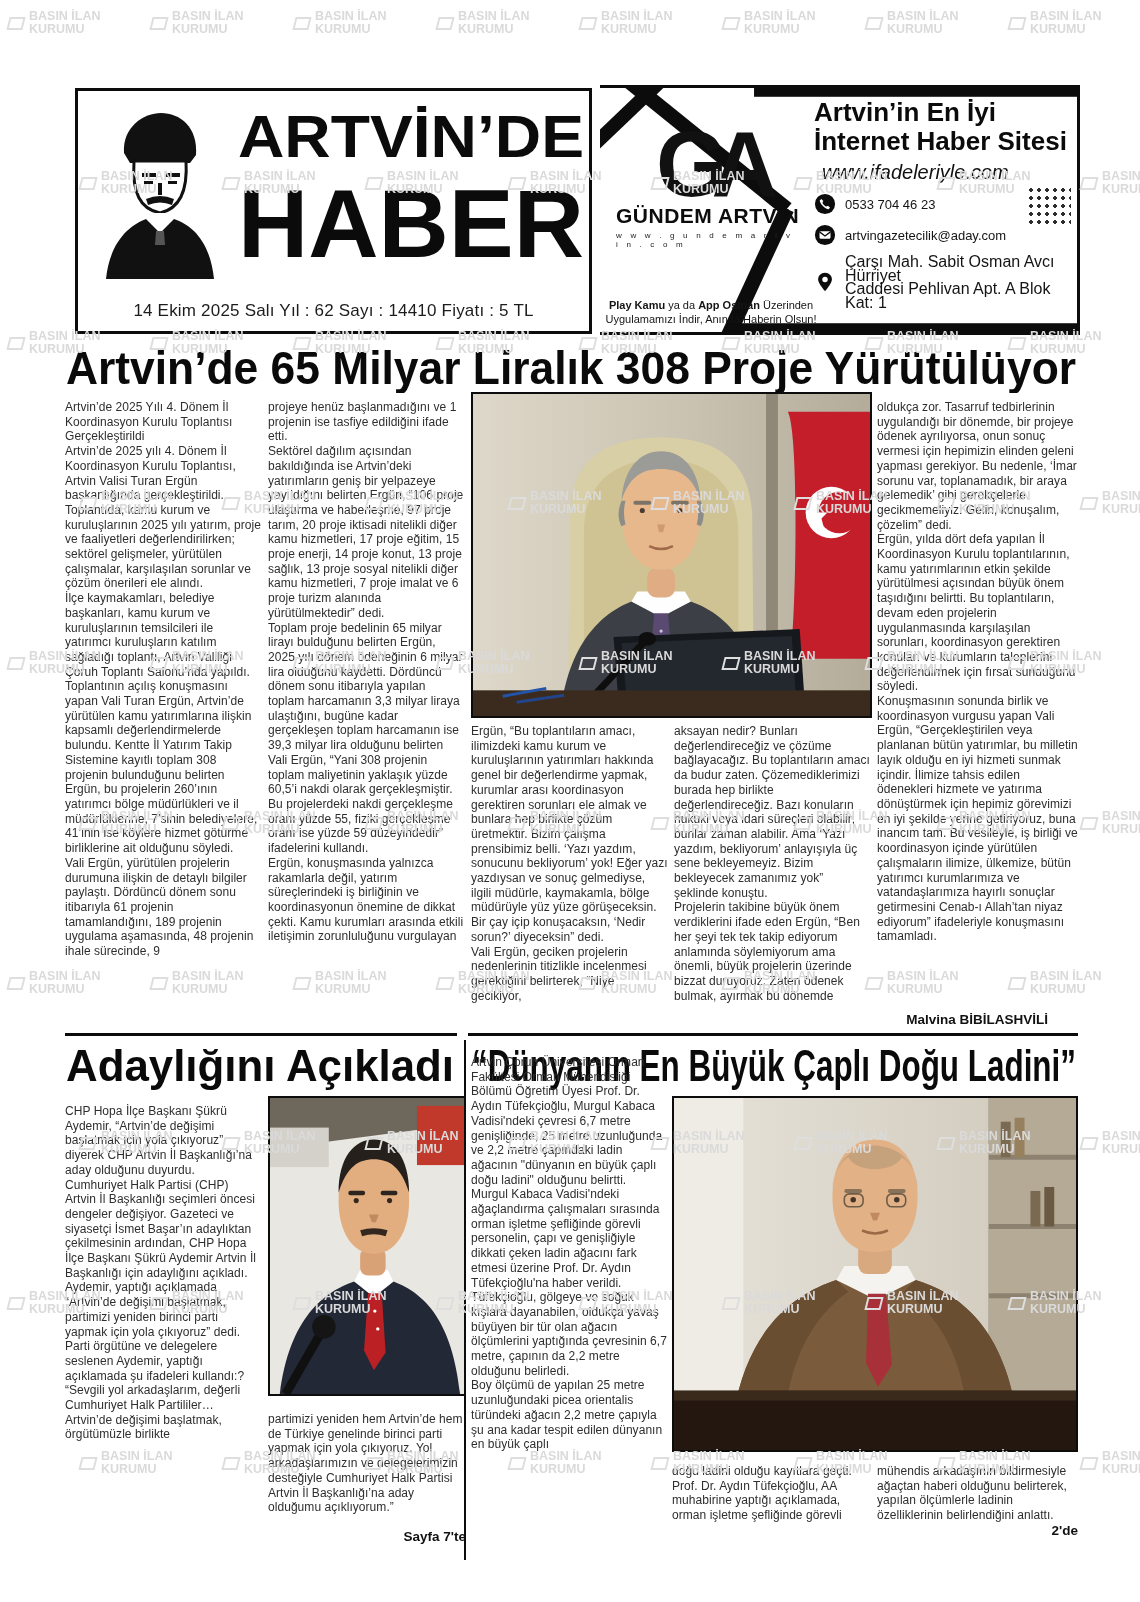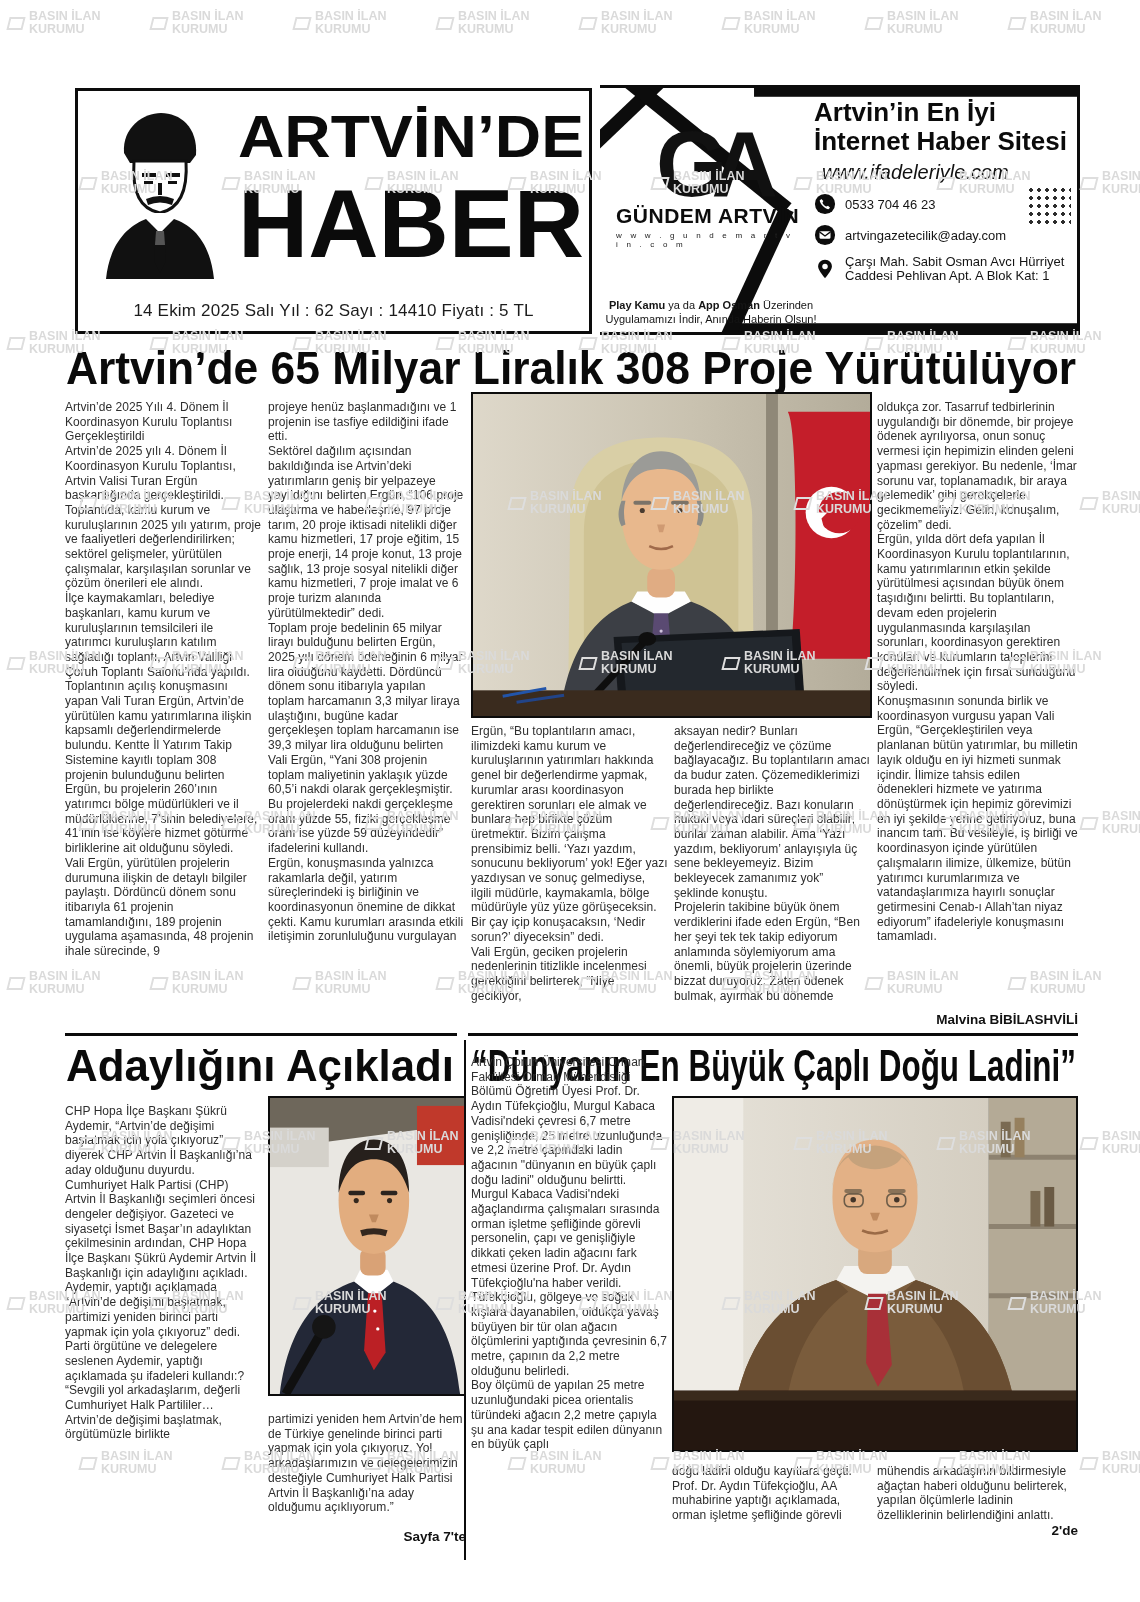--- a/index.html
+++ b/index.html
@@ -17,21 +17,21 @@
          border:3px solid #0c0c0c;border-left:none;overflow:hidden}
   .ad-deco{position:absolute;inset:0;width:100%;height:100%}
   .ga-logo{position:absolute;left:16px;top:32px;width:186px;text-align:left}
   .ga-name{font-size:21px;font-weight:800;letter-spacing:.5px;color:#0c0c0c;margin-top:-6px}
   .ga-url{font-size:8px;letter-spacing:3.2px;color:#222;margin-top:3px}
   .ad-right{position:absolute;left:214px;top:10px;width:258px}
   .ad-h{font-size:26px;line-height:29px;font-weight:800;color:#0b0b0b}
   .ad-site{font-size:20px;font-style:italic;color:#111;margin-top:5px;margin-left:8px}
   .c-row{display:flex;align-items:center;gap:9px;margin-top:9px;font-size:13px;color:#141414}
   .c-ic{width:22px;height:22px;flex:0 0 22px}
-  .addr{font-size:13px;line-height:13.5px}
+  .addr{font-size:16px;line-height:13.5px}
   .dots{position:absolute;right:6px;top:98px;width:44px;height:40px;
         background-image:radial-gradient(#2c2c2c 1.6px,transparent 1.8px);background-size:8px 8px}
   .social{position:absolute;left:250px;top:204px;display:flex;align-items:center;gap:7px}
   .social-name{font-size:22px;font-style:italic;font-weight:700;color:#101010;margin-left:6px}
   .appline{position:absolute;left:4px;bottom:6px;width:214px;text-align:center;font-size:11px;line-height:14px;color:#151515}
   
   .hl{position:absolute}
   .rule{position:absolute;background:#0b0b0b}
   
   .col{position:absolute;font-size:12px;line-height:14.7px;color:#2e2e2e;white-space:pre-line;overflow:hidden;letter-spacing:.05px}
@@ -191,21 +191,21 @@
   </svg>
 </div>
 
 <div class="col" style="left:471px;top:724px;width:197px;height:306px">Ergün, “Bu toplantıların amacı, ilimizdeki kamu kurum ve kuruluşlarının yatırımları hakkında genel bir değerlendirme yapmak, kurumlar arası koordinasyon gerektiren sorunları ele almak ve bunlara hep birlikte çözüm üretmektir. Bizim çalışma prensibimiz belli. ‘Yazı yazdım, sonucunu bekliyorum’ yok! Eğer yazı yazdıysan ve sonuç gelmediyse, ilgili müdürle, kaymakamla, bölge müdürüyle yüz yüze görüşeceksin. Bir çay içip konuşacaksın, ‘Nedir sorun?’ diyeceksin” dedi.
 Vali Ergün, geciken projelerin nedenlerinin titizlikle incelenmesi gerektiğini belirterek, “Niye gecikiyor,</div>
 <div class="col" style="left:674px;top:724px;width:197px;height:306px">aksayan nedir? Bunları değerlendireceğiz ve çözüme bağlayacağız. Bu toplantıların amacı da budur zaten. Çözemediklerimizi burada hep birlikte değerlendireceğiz. Bazı konuların hukuki veya idari süreçleri olabilir; bunlar zaman alabilir. Ama ‘Yazı yazdım, bekliyorum’ anlayışıyla üç sene bekleyemeyiz. Bizim bekleyecek zamanımız yok” şeklinde konuştu.
 Projelerin takibine büyük önem verdiklerini ifade eden Ergün, “Ben her şeyi tek tek takip ediyorum anlamında söylemiyorum ama önemli, büyük projelerin üzerinde bizzat duruyoruz. Zaten ödenek bulmak, ayırmak bu dönemde</div>
 <div class="col" style="left:877px;top:400px;width:201px;height:612px">oldukça zor. Tasarruf tedbirlerinin uygulandığı bir dönemde, bir projeye ödenek ayrılıyorsa, onun sonuç vermesi için hepimizin elinden geleni yapması gerekiyor. Bu nedenle, ‘İmar sorunu var, toplanamadık, bir araya gelemedik’ gibi gerekçelerle gecikmemeliyiz. Gelin, konuşalım, çözelim” dedi.
 Ergün, yılda dört defa yapılan İl Koordinasyon Kurulu toplantılarının, kamu yatırımlarının etkin şekilde yürütülmesi açısından büyük önem taşıdığını belirtti. Bu toplantıların, devam eden projelerin uygulanmasında karşılaşılan sorunları, koordinasyon gerektiren konuları ve kurumların taleplerini değerlendirmek için fırsat sunduğunu söyledi.
 Konuşmasının sonunda birlik ve koordinasyon vurgusu yapan Vali Ergün, “Gerçekleştirilen veya planlanan bütün yatırımlar, bu milletin layık olduğu en iyi hizmeti sunmak içindir. İlimize tahsis edilen ödenekleri hizmete ve yatırıma dönüştürmek için hepimiz görevimizi en iyi şekilde yerine getiriyoruz, buna inancım tam. Bu vesileyle, iş birliği ve koordinasyon içinde yürütülen çalışmaların ilimize, ülkemize, bütün yatırımcı kurumlarımıza ve vatandaşlarımıza hayırlı sonuçlar getirmesini Cenab-ı Allah’tan niyaz ediyorum” ifadeleriyle konuşmasını tamamladı.</div>
-<div class="byline" style="left:877px;top:1012px;width:201px">Malvina BİBİLASHVİLİ</div>
+<div class="byline" style="left:847px;top:1012px;width:201px">Malvina BİBİLASHVİLİ</div>
 
 <div class="rule" style="left:65px;top:1033px;width:392px;height:3px"></div>
 <div class="rule" style="left:468px;top:1033px;width:610px;height:3px"></div>
 <div class="rule" style="left:464px;top:1040px;width:2px;height:520px"></div>
 
 <svg class="hl" style="left:64px;top:1040px" width="394" height="50">
   <text x="2" y="41" font-size="45" font-weight="900" fill="#0a0a0a" textLength="388" lengthAdjust="spacingAndGlyphs">Adaylığını Açıkladı</text>
 </svg>
 <div class="col" style="left:65px;top:1104px;width:197px;height:452px">CHP Hopa İlçe Başkanı Şükrü Aydemir, “Artvin’de değişimi başlatmak için yola çıkıyoruz” diyerek CHP Artvin İl Başkanlığı’na aday olduğunu duyurdu.
 Cumhuriyet Halk Partisi (CHP) Artvin İl Başkanlığı seçimleri öncesi dengeler değişiyor. Gazeteci ve siyasetçi İsmet Başar’ın adaylıktan çekilmesinin ardından, CHP Hopa İlçe Başkanı Şükrü Aydemir Artvin İl Başkanlığı için adaylığını açıkladı.

